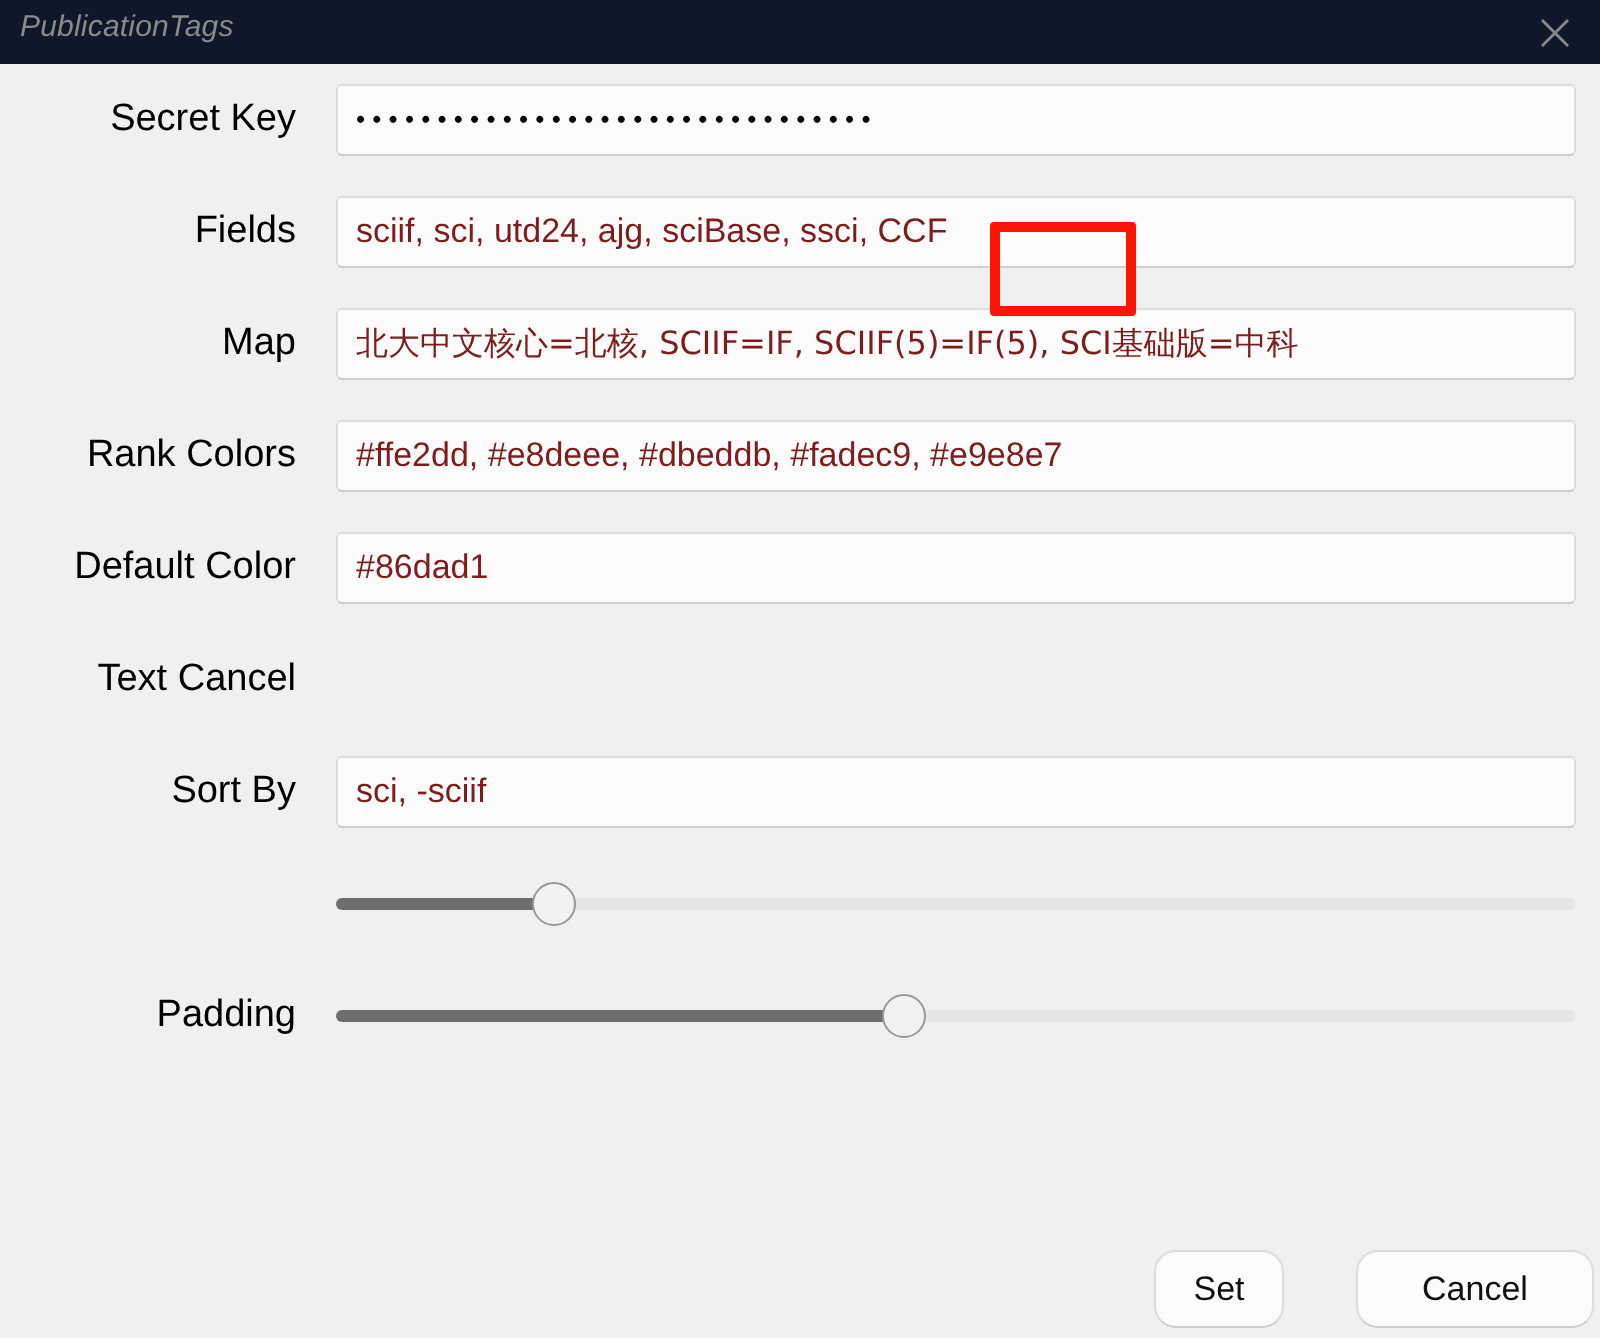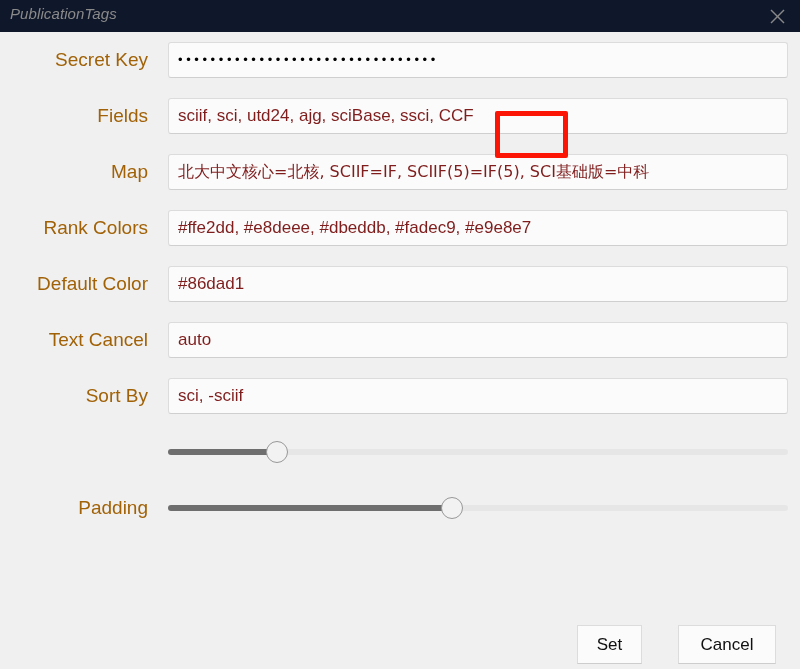--- a/index.html
+++ b/index.html
@@ -61,21 +61,21 @@
   .label {
     position: absolute;
     left: 0;
     top: 0;
     width: 148px;
     height: 56px;
     display: flex;
     align-items: center;
     justify-content: flex-end;
     font-size: 19px;
-    color: #a16207;
+    color: #000000;
     white-space: nowrap;
   }
   .field {
     position: absolute;
     left: 168px;
     top: 10px;
     width: 620px;
     height: 36px;
     box-sizing: border-box;
     background: #fbfbfb;
@@ -154,31 +154,31 @@
     height: 49px;
   }
   .btn {
     position: absolute;
     top: 5px;
     height: 39px;
     box-sizing: border-box;
     background: #fbfbfb;
     border: 1px solid #dcdcdc;
     border-bottom-color: #cdcdcd;
-    border-radius: 0;
+    border-radius: 11px;
     font-family: "Liberation Sans", sans-serif;
     font-size: 17px;
     color: #101010;
     display: flex;
     align-items: center;
     justify-content: center;
     cursor: pointer;
   }
   .btn-set    { left: 577px; width: 65px; }
-  .btn-cancel { left: 678px; width: 98px; }
+  .btn-cancel { left: 678px; width: 119px; }
 
   
   .annotation-box {
     position: absolute;
     left: 495px;
     top: 111px;
     width: 73px;
     height: 47px;
     box-sizing: border-box;
     border: 5px solid #fc1505;
@@ -233,23 +233,20 @@
 
   <div class="row">
     <div class="label">Default Color</div>
     <div class="field">
       <span class="field-text">#86dad1</span>
     </div>
   </div>
 
   <div class="row">
     <div class="label">Text Cancel</div>
-    <div class="field">
-      <span class="field-text">auto</span>
-    </div>
   </div>
 
   <div class="row">
     <div class="label">Sort By</div>
     <div class="field">
       <span class="field-text">sci, -sciif</span>
     </div>
   </div>
 
 

